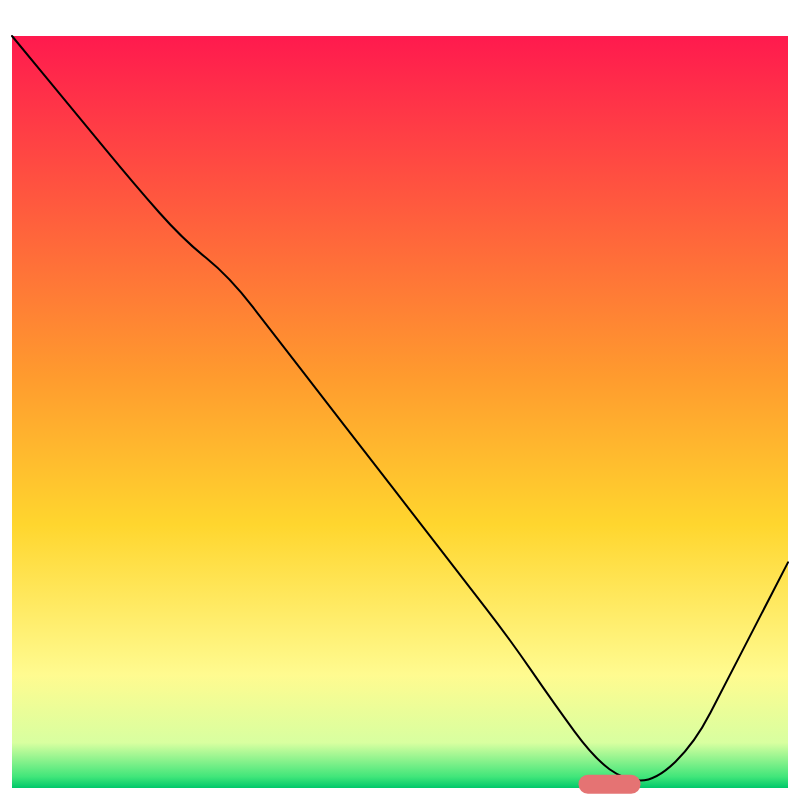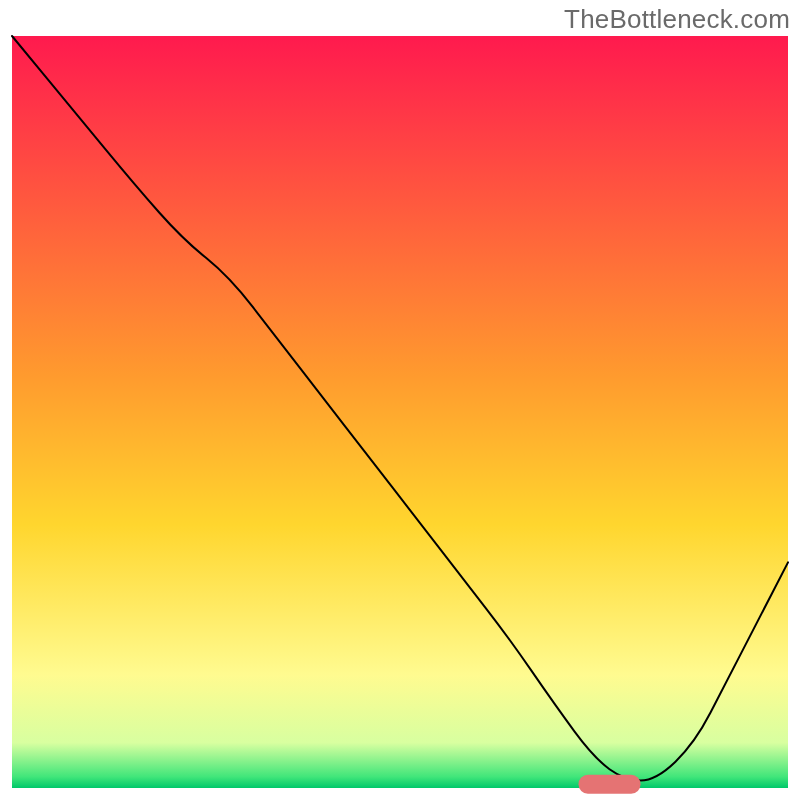--- a/index.html
+++ b/index.html
@@ -48,14 +48,13 @@
         </linearGradient>
     </defs>
 
     <rect id="plot-bg" fill="url(#bg-grad)" x="12" y="36" width="776" height="752"></rect>
 
     <path id="curve" fill="none" stroke-linecap="round" stroke-linejoin="round" d="M 12 36 Q 12 36 43.04 73.59999999999997 Q 74.08 111.19999999999993 105.12 148.79999999999995 Q 136.16 186.39999999999998 159.44 212.71999999999997 Q 182.72 239.03999999999996 206 257.84 Q 229.28000000000003 276.64 252.56000000000003 306.72 Q 275.84000000000003 336.8 299.12 366.88 Q 322.40000000000003 396.96 345.68000000000006 427.03999999999996 Q 368.96000000000004 457.12 392.24 487.2 Q 415.52000000000004 517.28 438.8 547.3599999999999 Q 462.08 577.4399999999999 485.36 607.52 Q 508.64 637.6 531.92 671.44 Q 555.1999999999999 705.28 574.5999999999999 731.5999999999999 Q 594 757.92 609.52 769.2 Q 625.0400000000001 780.48 640.56 780.48 Q 656.0799999999999 780.48 675.48 761.6800000000001 Q 694.88 742.88 710.4000000000001 712.8 Q 725.9200000000001 682.72 741.44 652.64 Q 756.9599999999999 622.56 772.48 592.48 T 788 562.4" stroke="#000000" stroke-width="2"></path>
 
     <rect id="marker" x="578.48" y="774.84" width="62.08" height="18.8" rx="9.4" fill="#e57373"></rect>
   </svg>
 
-  <div class="watermark">TheBottleneck.com</div>
 </div>
 
 </body></html>

